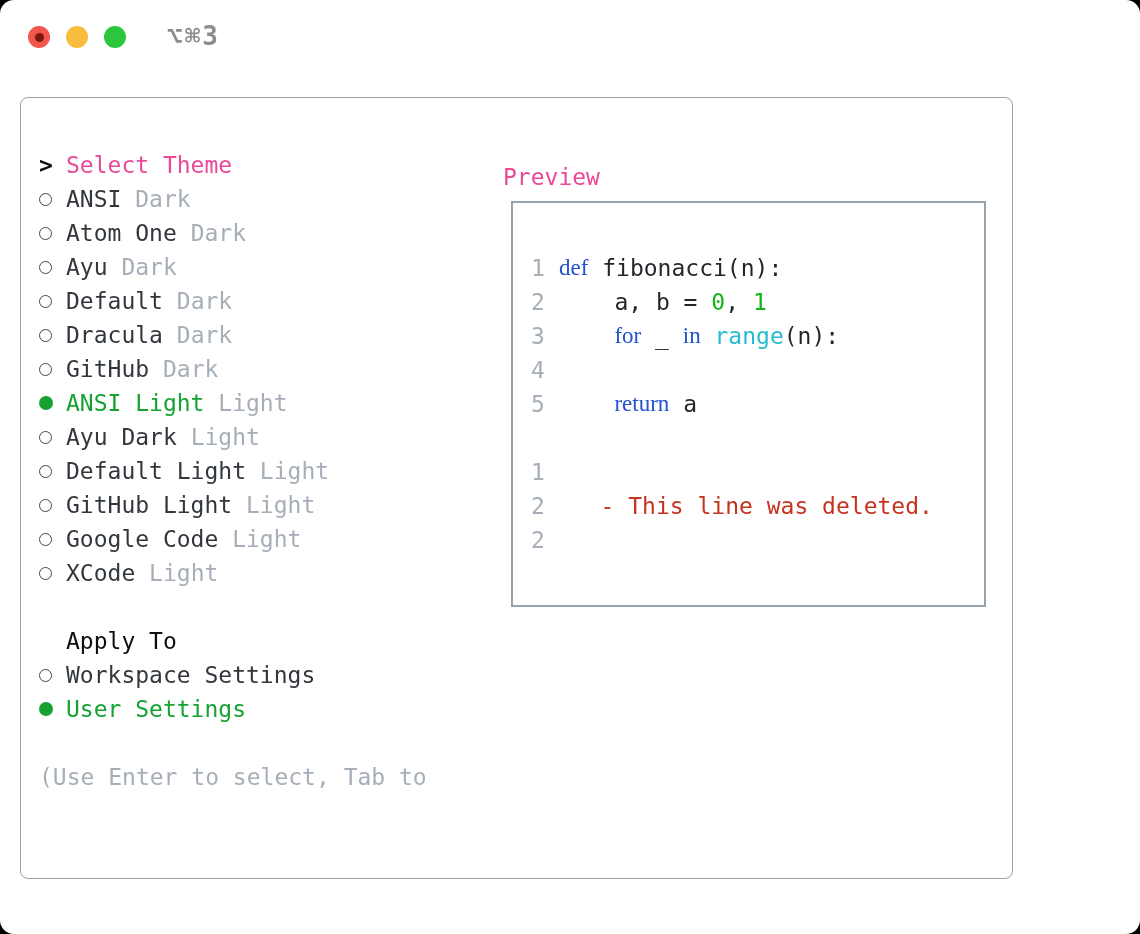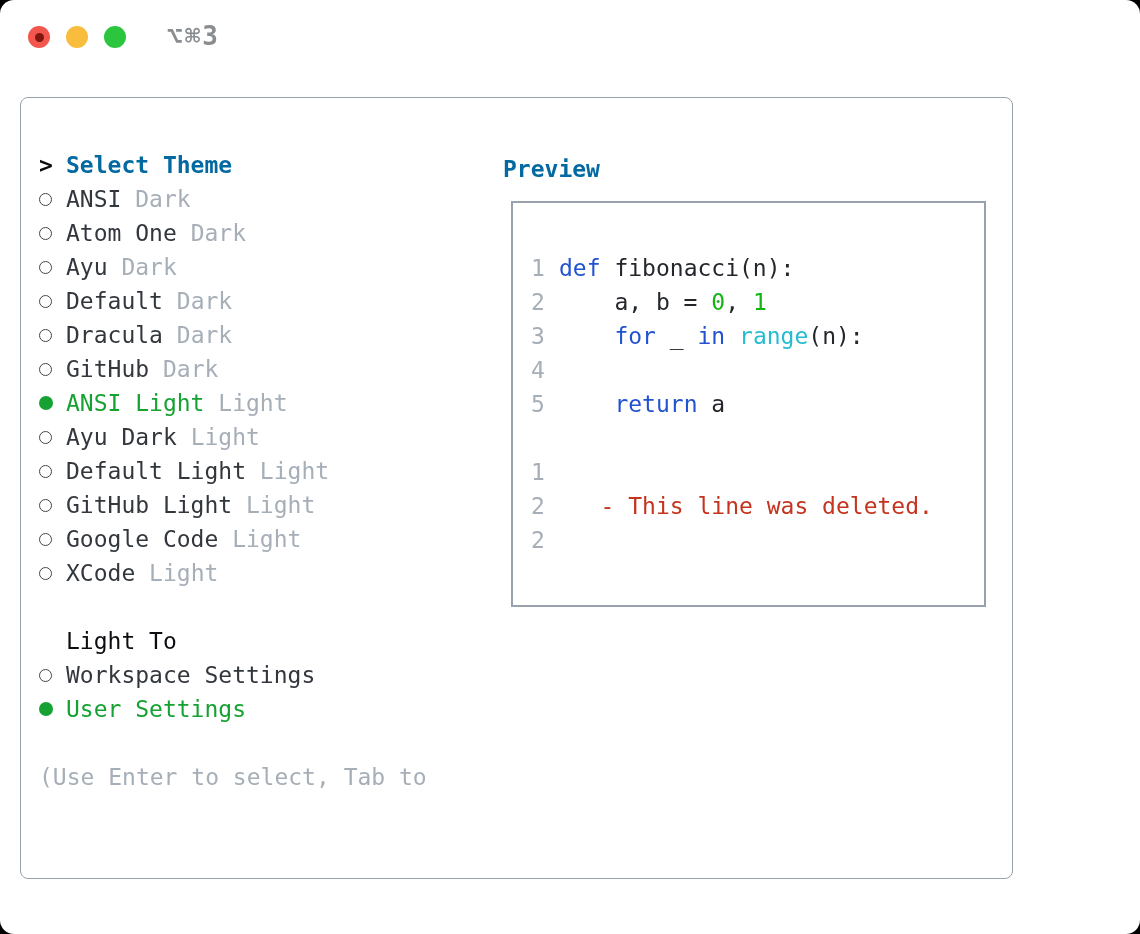--- a/index.html
+++ b/index.html
@@ -24,39 +24,39 @@
   
   .main-box {
     position:absolute; left:20px; top:97px; width:993px; height:782px;
     border:1.5px solid var(--border-gray); border-radius:8px; background:#fff;
   }
 
   .left-col { position:absolute; left:18px; top:50px; }
   .row { height:34px; display:flex; align-items:center; white-space:pre; font-size:23px; color:var(--text-dark); }
   .marker { width:27px; display:flex; align-items:center; flex:0 0 27px; }
   .prompt-char { font-weight:bold; color:#0b0d10; font-size:23px; }
-  .h-bold { font-weight:bold; color:#0369a1;text-align:center; }
+  .h-bold { font-weight:normal; color:#ec4899;text-align:center; }
   .h-plain { color:#0b0d10; }
   .circle { width:13px; height:13px; border:1.5px solid #42474e; border-radius:50%; }
   .circle.filled { width:14px; height:14px; border:none; background:var(--selection-green); }
   .label-selected { color:var(--selection-green); }
   .tag { color:var(--muted-gray); }
   .hint { color:var(--muted-gray); }
 
-  .right-header { position:absolute; left:482px; top:54px; }
+  .right-header { position:absolute; left:482px; top:62px; }
 
   .preview-box {
     position:absolute; left:490px; top:103px; width:475px; height:406px;
     border:2px solid var(--border-gray); background:#fff;
     padding:48px 0 0 18px;
   }
   .crow { height:34px; display:flex; align-items:center; white-space:pre; font-size:23px; color:var(--text-code); }
   .lineno { display:inline-block; width:28px; flex:0 0 28px; color:var(--muted-gray); }
   .seg-default { color:var(--text-code); }
-  .seg-keyword { color:var(--keyword-blue); }
+  .seg-keyword { color:var(--keyword-blue);font-family:Liberation Serif, serif; }
   .seg-builtin { color:var(--builtin-cyan); }
   .seg-number  { color:var(--number-green); }
   .seg-context { color:var(--context-gray); }
   .seg-deleted { color:var(--deleted-red); }
   .seg-added   { color:var(--added-green); }
 </style>
 </head>
 <body>
 
 <div class="window">
@@ -90,21 +90,21 @@
           <div class="row"><span class="marker"><span class="circle"></span></span><span>Default Light</span><span class="tag"> Light</span></div>
           <div class="row"><span class="marker"><span class="circle"></span></span><span>GitHub Light</span><span class="tag"> Light</span></div>
           <div class="row"><span class="marker"><span class="circle"></span></span><span>Google Code</span><span class="tag"> Light</span></div>
           <div class="row"><span class="marker"><span class="circle"></span></span><span>XCode</span><span class="tag"> Light</span></div>
         </div>
 
       <div class="row"></div>
 
       <div class="row">
         <span class="marker"></span>
-        <span class="h-plain">Light To</span>
+        <span class="h-plain">Apply To</span>
       </div>
 
       <div id="apply-list">
           <div class="row"><span class="marker"><span class="circle"></span></span><span>Workspace Settings</span></div>
           <div class="row"><span class="marker"><span class="circle filled"></span></span><span class="label-selected">User Settings</span></div>
         </div>
 
       <div class="row"></div>
 
       <div id="hint-lines">

